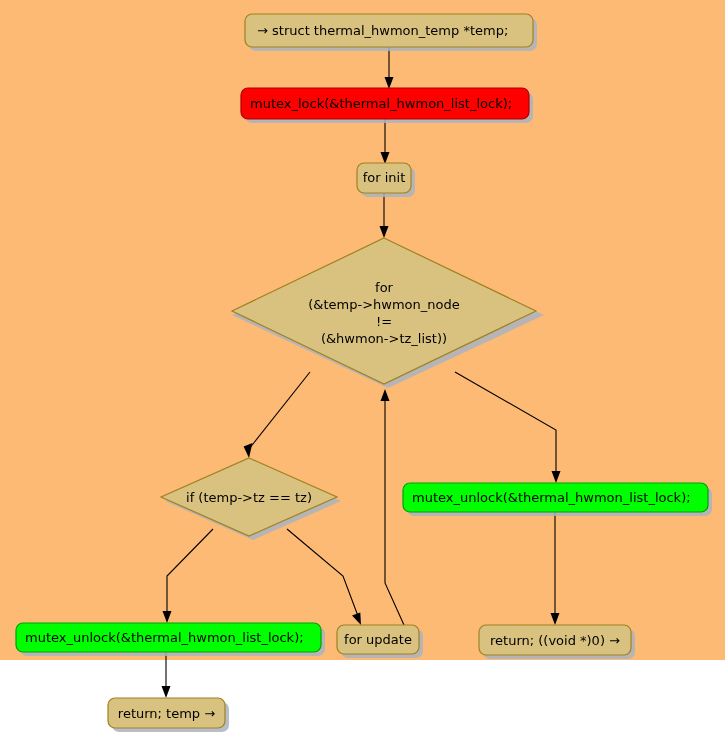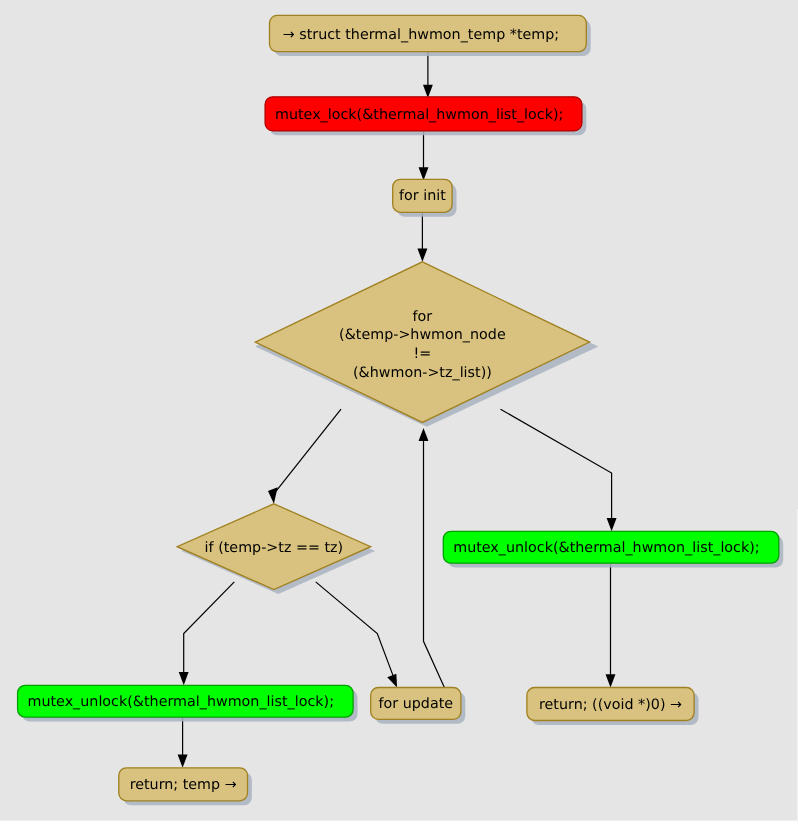--- a/index.html
+++ b/index.html
@@ -9,22 +9,22 @@
   }
   body {
     width: 725px;
     height: 749px;
     font-family: "DejaVu Sans", sans-serif;
     overflow: hidden;
   }
   #flowchart-root {
     position: relative;
     width: 725px;
-    height: 746px;
-    background: #e5e5e5;
+    height: 660px;
+    background: #fdba74;
   }
   svg.diagram {
     display: block;
     width: 725px;
     height: 749px;
   }
   .node-text {
     font-family: "DejaVu Sans", sans-serif;
     font-size: 13px;
     fill: #000000;

